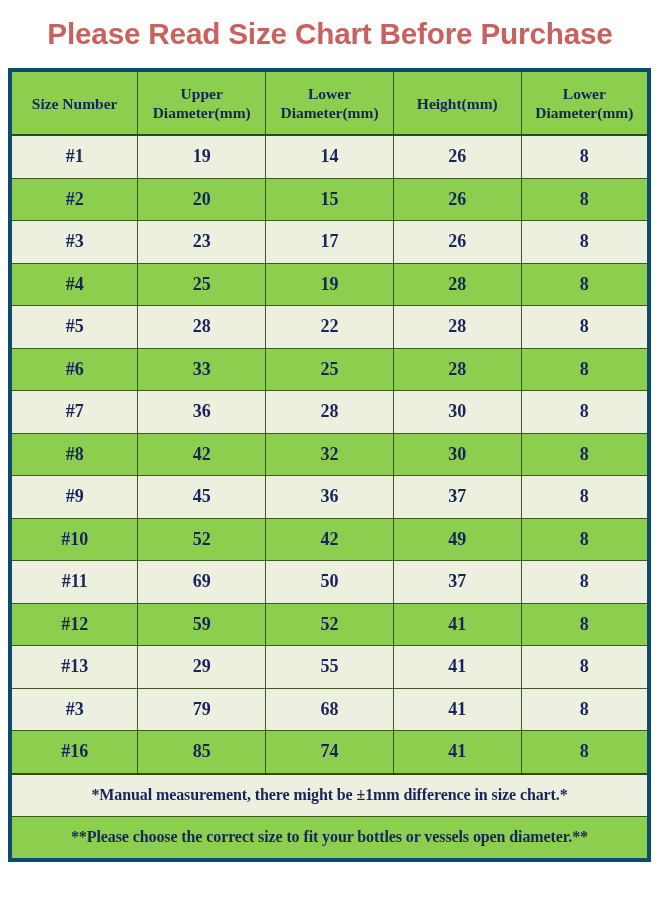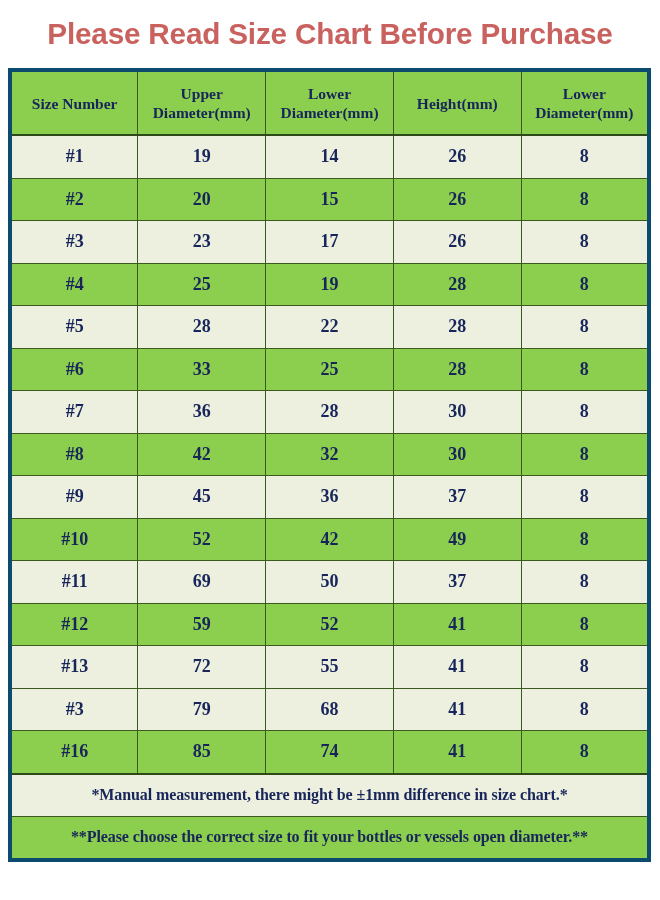--- a/index.html
+++ b/index.html
@@ -214,21 +214,21 @@
         </tr>
         <tr class="row-green">
           <td>#12</td>
           <td>59</td>
           <td>52</td>
           <td>41</td>
           <td>8</td>
         </tr>
         <tr class="row-cream">
           <td>#13</td>
-          <td>72</td>
+          <td>29</td>
           <td>55</td>
           <td>41</td>
           <td>8</td>
         </tr>
         <tr class="row-cream">
           <td>#3</td>
           <td>79</td>
           <td>68</td>
           <td>41</td>
           <td>8</td>

